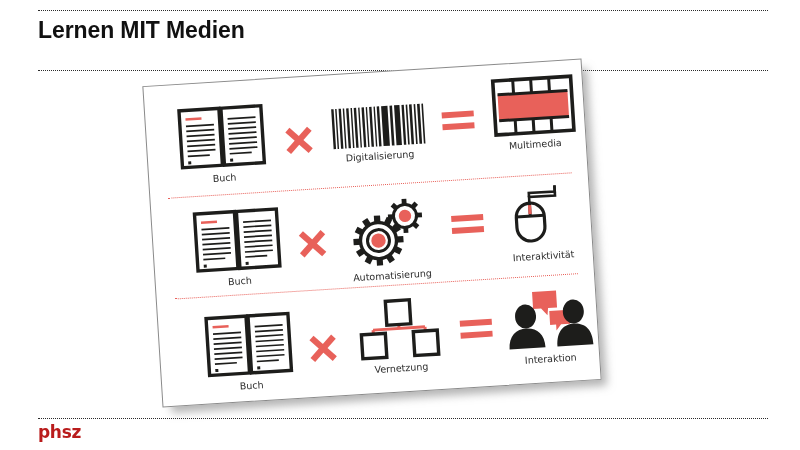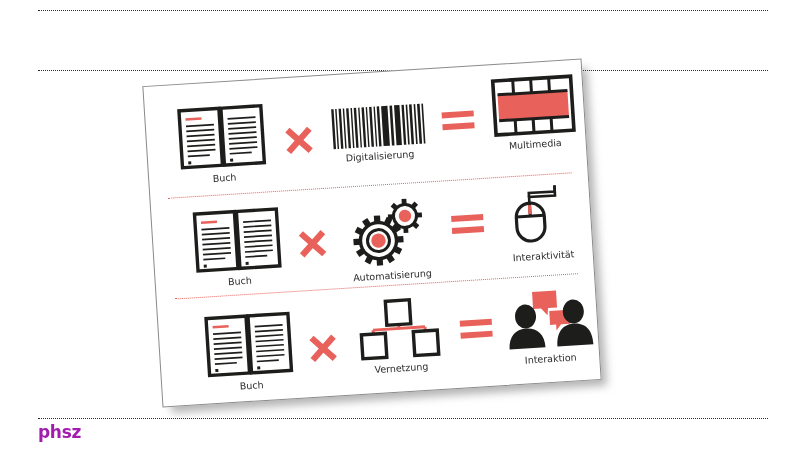--- a/index.html
+++ b/index.html
@@ -42,21 +42,21 @@
     white-space: nowrap;
   }
 
   .brand-logo {
     position: absolute;
     left: 38px;
     top: 422px;
     font-family: "DejaVu Sans", sans-serif;
     font-size: 17px;
     font-weight: bold;
-    color: #a21caf;
+    color: #b91c1c;
     letter-spacing: -0.3px;
   }
 
   
   .card-stage {
     position: absolute;
     left: 0; top: 0;
     width: 800px; height: 450px;
     pointer-events: none;
   }
@@ -158,20 +158,21 @@
   .row-3 .c-right { padding-top: 16px; }
 
   svg { display: block; overflow: visible; }
 </style>
 </head>
 <body>
 
 <div class="slide">
 
   <div class="rule-dotted rule-top"></div>
+  <div class="slide-title">Lernen MIT Medien</div>
   <div class="rule-dotted rule-mid"></div>
   <div class="rule-dotted rule-bottom"></div>
   <div class="brand-logo">phsz</div>
 
   <div class="card-stage">
     <div class="card">
       <div class="card-inner">
 
         <div class="sep sep-1"></div>
         <div class="sep sep-2"></div>

